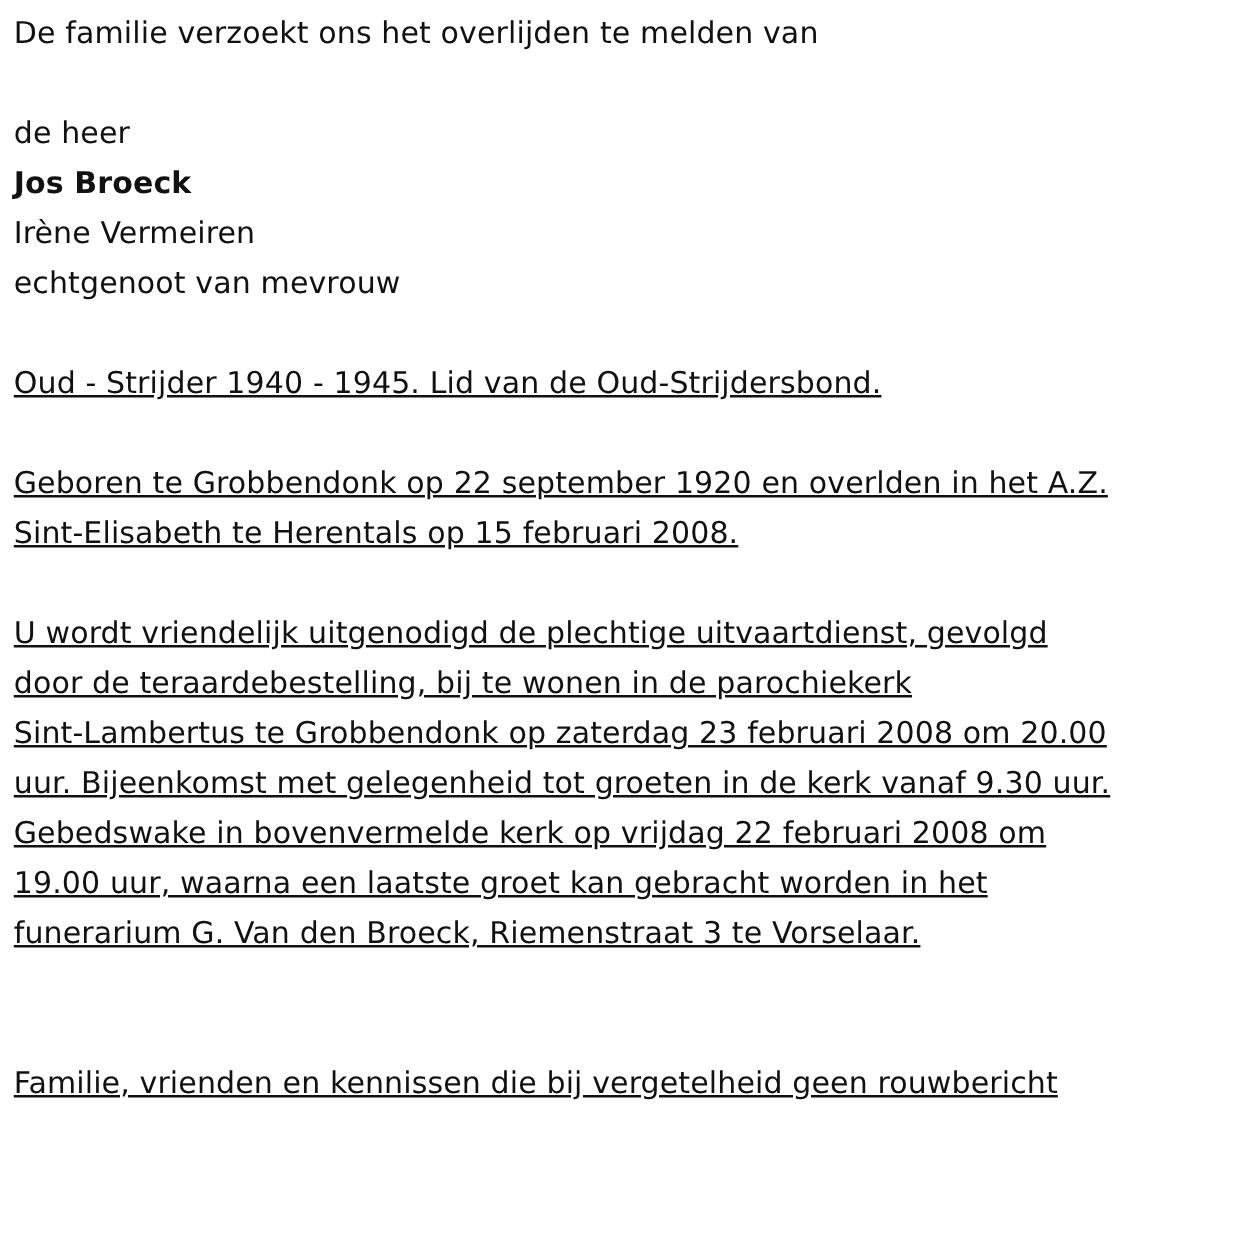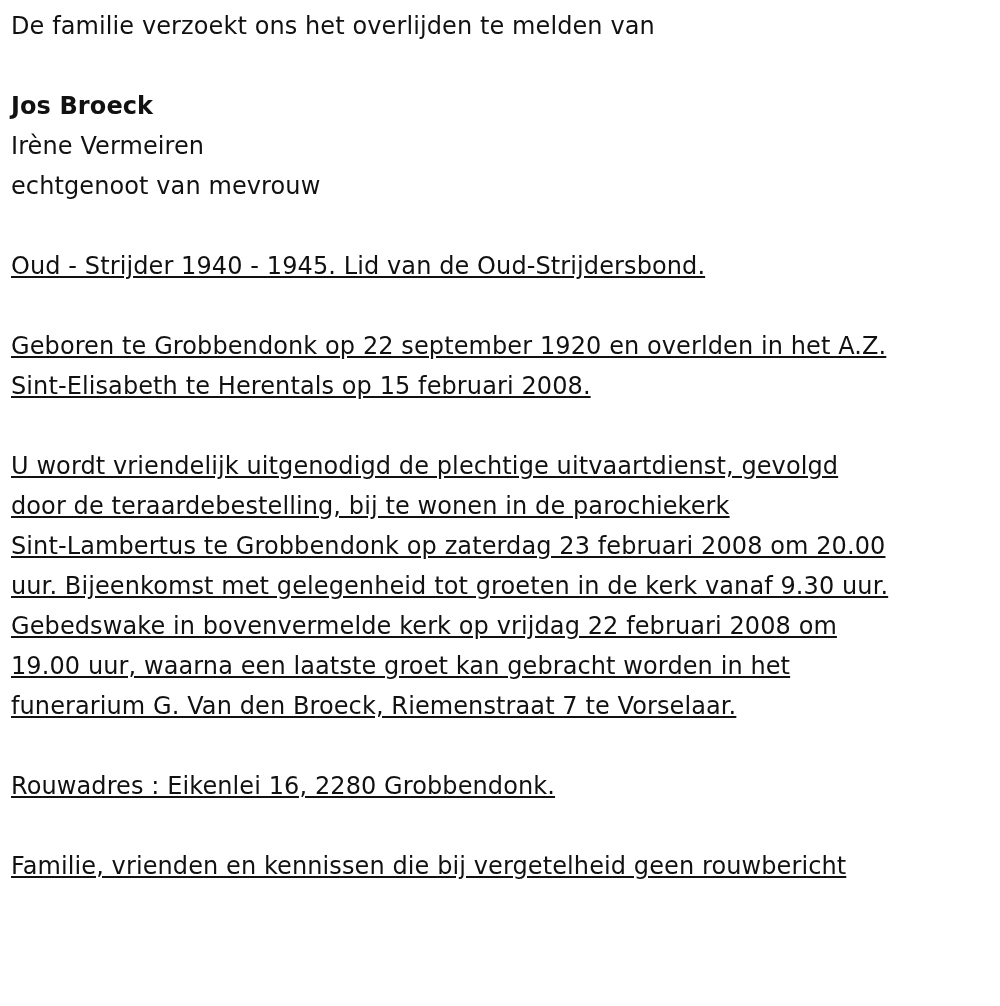--- a/index.html
+++ b/index.html
@@ -33,20 +33,21 @@
     }
     .block { margin: 0; text-decoration: underline; }
   </style>
 </head>
 <body>
 
 <div class="doc">
   <div class="line">De familie verzoekt ons het overlijden te melden van</div>
   <div class="gap"></div>
 
+  <div class="line">de heer</div>
   <div class="line bold">Jos Broeck</div>
   <div class="line">Irène Vermeiren</div>
   <div class="line">echtgenoot van mevrouw</div>
   <div class="gap"></div>
 
   <div class="block">
     <div class="line">Oud - Strijder 1940 - 1945. Lid van de Oud-Strijdersbond.</div>
   </div>
   <div class="gap"></div>
 
@@ -56,25 +57,22 @@
   </div>
   <div class="gap"></div>
 
   <div class="block">
     <div class="line">U wordt vriendelijk uitgenodigd de plechtige uitvaartdienst, gevolgd</div>
     <div class="line">door de teraardebestelling, bij te wonen in de parochiekerk</div>
     <div class="line">Sint-Lambertus te Grobbendonk op zaterdag 23 februari 2008 om 20.00</div>
     <div class="line">uur. Bijeenkomst met gelegenheid tot groeten in de kerk vanaf 9.30 uur.</div>
     <div class="line">Gebedswake in bovenvermelde kerk op vrijdag 22 februari 2008 om</div>
     <div class="line">19.00 uur, waarna een laatste groet kan gebracht worden in het</div>
-    <div class="line">funerarium G. Van den Broeck, Riemenstraat 7 te Vorselaar.</div>
+    <div class="line">funerarium G. Van den Broeck, Riemenstraat 3 te Vorselaar.</div>
   </div>
   <div class="gap"></div>
 
-  <div class="block">
-    <div class="line">Rouwadres : Eikenlei 16, 2280 Grobbendonk.</div>
-  </div>
   <div class="gap"></div>
 
   <div class="block">
     <div class="line">Familie, vrienden en kennissen die bij vergetelheid geen rouwbericht</div>
   </div>
 </div>
 
 </body></html>

